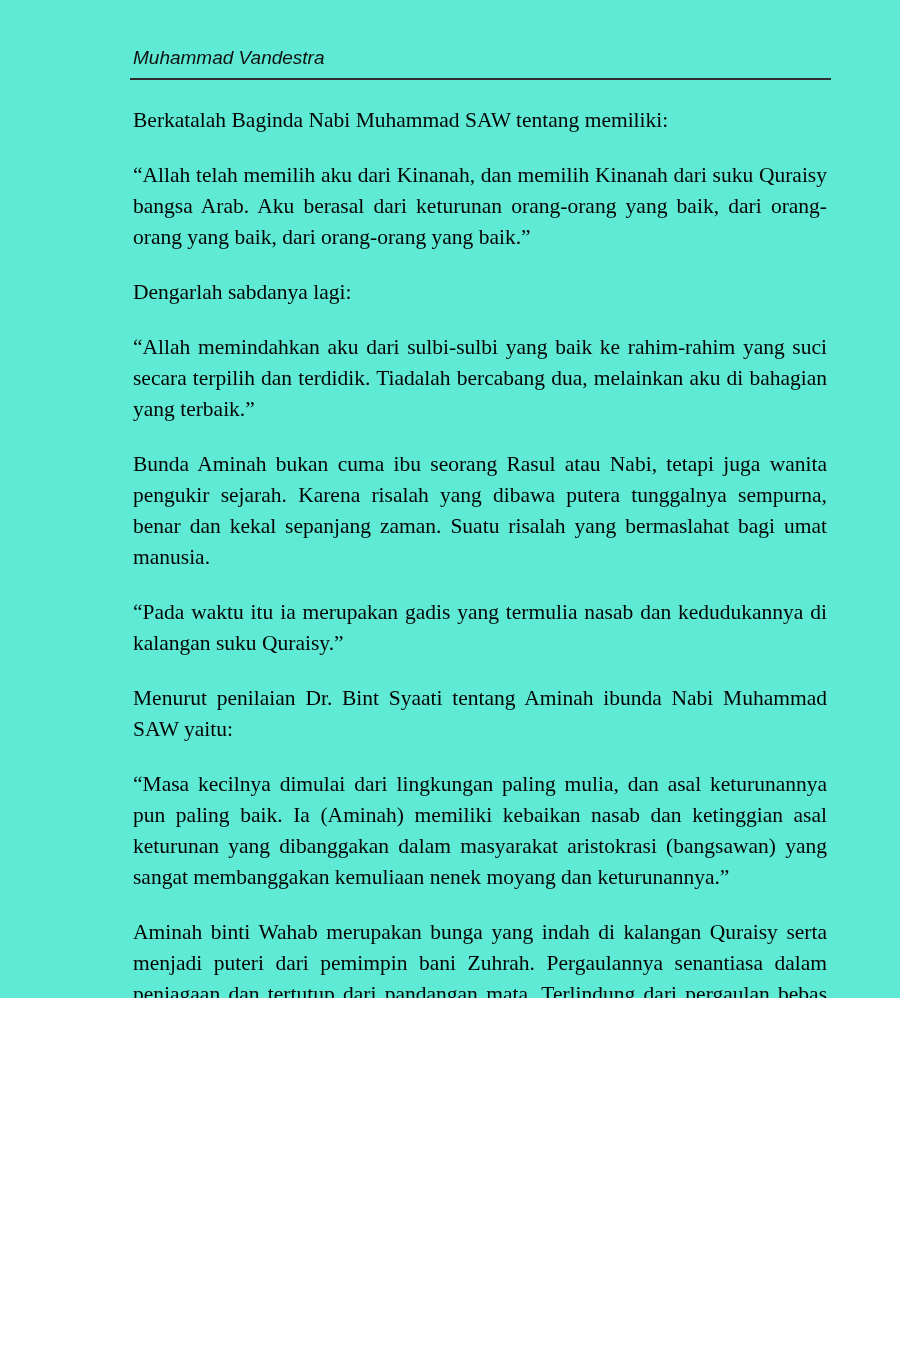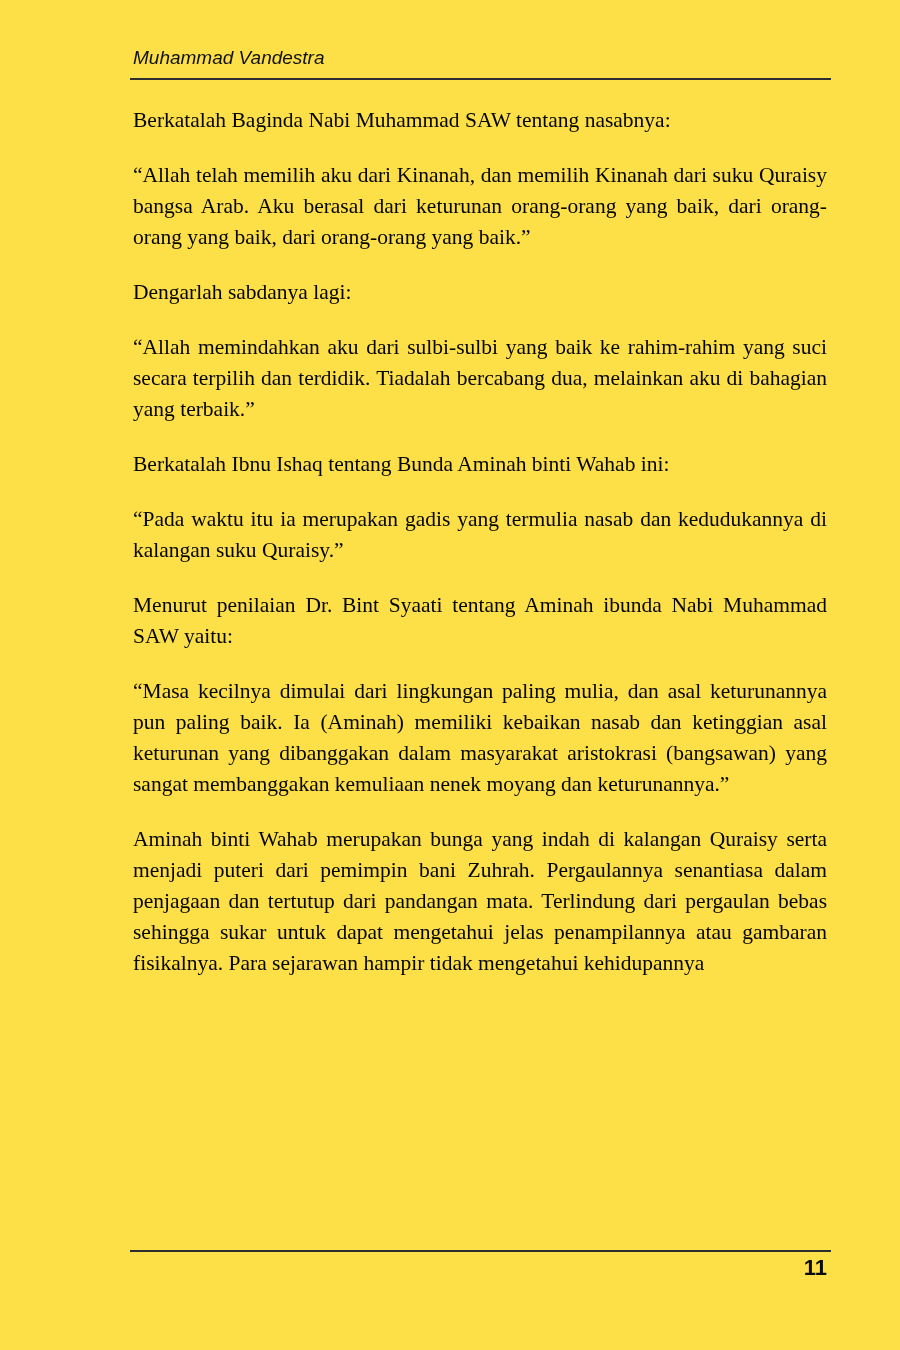--- a/index.html
+++ b/index.html
@@ -3,22 +3,22 @@
 <meta charset="utf-8">
 <style>
   html, body {
     margin: 0;
     padding: 0;
     background: #ffffff;
   }
   .page {
     position: relative;
     width: 900px;
-    height: 1350px;
-    background: #fde047;
+    height: 998px;
+    background: #5eead4;
     overflow: hidden;
   }
   .running-header {
     position: absolute;
     left: 133px;
     top: 46px;
     width: 698px;
     font-family: "Liberation Sans", sans-serif;
     font-style: italic;
     font-size: 19px;
@@ -73,25 +73,25 @@
 </head>
 <body>
 
 <div class="page">
 
   <div class="running-header">Muhammad Vandestra</div>
 
   <div class="header-rule"></div>
 
   <div class="body-text">
-    <p>Berkatalah Baginda Nabi Muhammad SAW tentang nasabnya:</p>
+    <p>Berkatalah Baginda Nabi Muhammad SAW tentang memiliki:</p>
     <p class="italic">“Allah telah memilih aku dari Kinanah, dan memilih Kinanah dari suku Quraisy bangsa Arab. Aku berasal dari keturunan orang-orang yang baik, dari orang-orang yang baik, dari orang-orang yang baik.”</p>
     <p>Dengarlah sabdanya lagi:</p>
     <p class="italic">“Allah memindahkan aku dari sulbi-sulbi yang baik ke rahim-rahim yang suci secara terpilih dan terdidik. Tiadalah bercabang dua, melainkan aku di bahagian yang terbaik.”</p>
-    <p>Berkatalah Ibnu Ishaq tentang Bunda Aminah binti Wahab ini:</p>
+    <p>Bunda Aminah bukan cuma ibu seorang Rasul atau Nabi, tetapi juga wanita pengukir sejarah. Karena risalah yang dibawa putera tunggalnya sempurna, benar dan kekal sepanjang zaman. Suatu risalah yang bermaslahat bagi umat manusia.</p>
     <p>“Pada waktu itu ia merupakan gadis yang termulia nasab dan kedudukannya di kalangan suku Quraisy.”</p>
     <p>Menurut penilaian Dr. Bint Syaati tentang Aminah ibunda Nabi Muhammad SAW yaitu:</p>
     <p>“Masa kecilnya dimulai dari lingkungan paling mulia, dan asal keturunannya pun paling baik. Ia (Aminah) memiliki kebaikan nasab dan ketinggian asal keturunan yang dibanggakan dalam masyarakat aristokrasi (bangsawan) yang sangat membanggakan kemuliaan nenek moyang dan keturunannya.”</p>
     <p>Aminah binti Wahab merupakan bunga yang indah di kalangan Quraisy serta menjadi puteri dari pemimpin bani Zuhrah. Pergaulannya senantiasa dalam penjagaan dan tertutup dari pandangan mata. Terlindung dari pergaulan bebas sehingga sukar untuk dapat mengetahui jelas penampilannya atau gambaran fisikalnya. Para sejarawan hampir tidak mengetahui kehidupannya</p>
   </div>
 
   <div class="footer-rule"></div>
 
   <div class="page-number">11</div>
 

